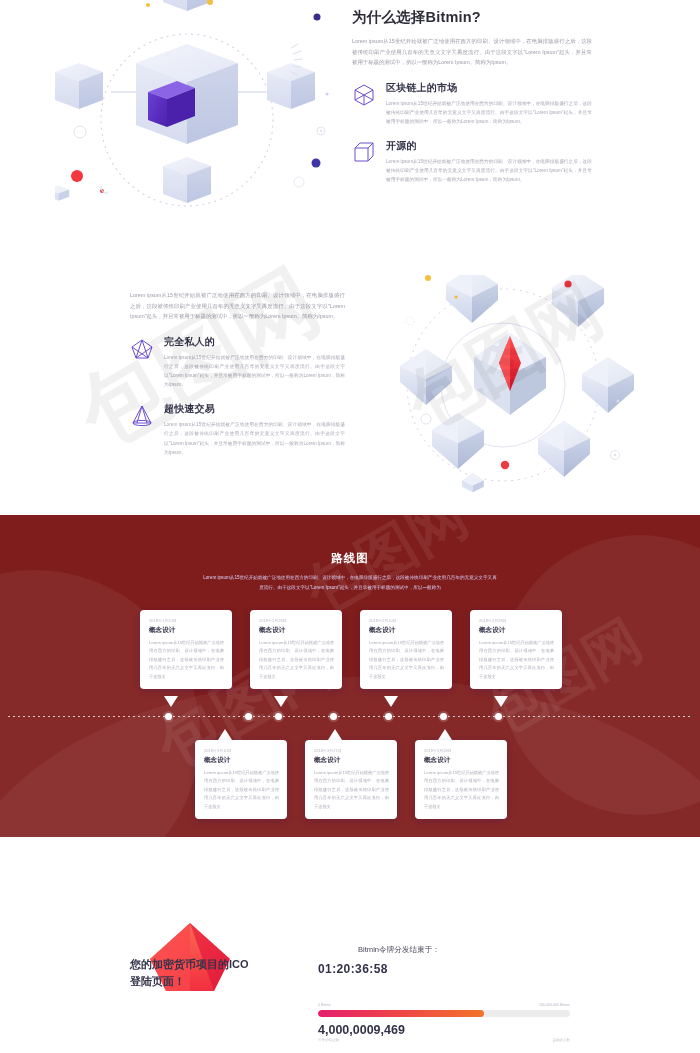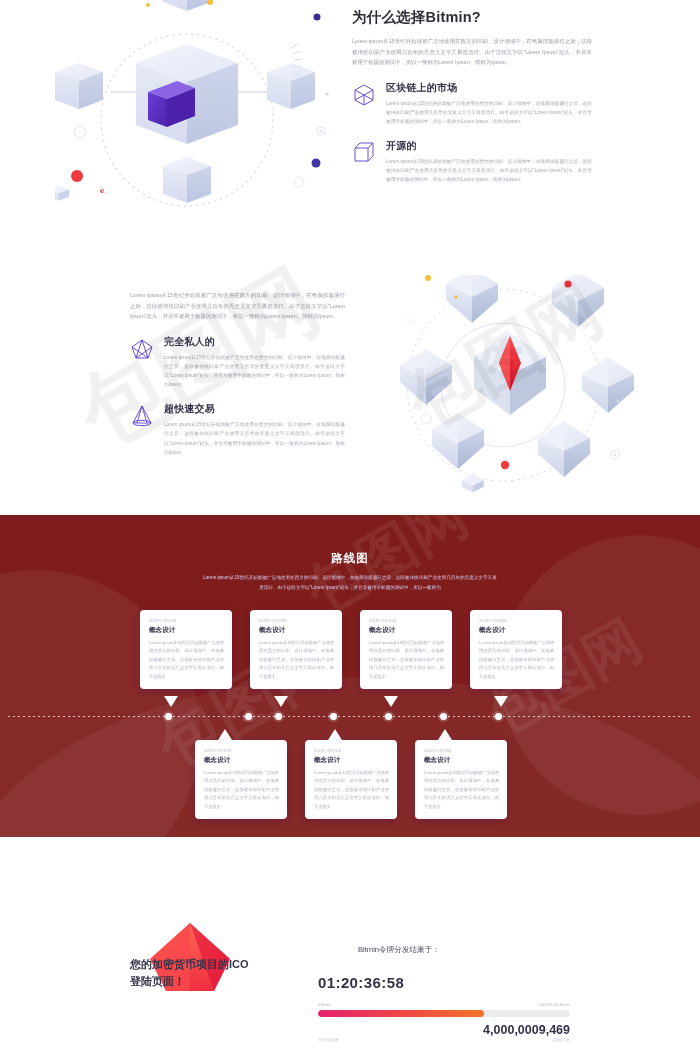--- a/index.html
+++ b/index.html
@@ -95,32 +95,32 @@
   }
 
   
   .sec4 { position: absolute; left: 0; top: 859px; width: 700px; height: 194px; background: #fff; }
   .gem { position: absolute; left: 148px; top: 62px; }
   .ico-head {
     position: absolute; left: 130px; top: 956px; width: 190px;
     font-size: 11px; font-weight: bold; color: #33334a; line-height: 1.55;
   }
   .cd-wrap { position: absolute; left: 318px; top: 945px; width: 252px; }
-  .cd-label { font-size: 7.6px; color: #4a4a5e; margin-bottom: 19px; padding-left: 40px; }
-  .cd-timer { font-size: 15px; font-weight: bold; color: #32324a; letter-spacing: .4px; }
+  .cd-label { font-size: 7.6px; color: #4a4a5e; margin-bottom: 7px; padding-left: 40px; }
+  .cd-timer { font-size: 12px; font-weight: bold; color: #32324a; letter-spacing: .4px; }
 
   .bar-wrap { position: absolute; left: 318px; top: 1003px; width: 252px; }
   .bar-caps { display: flex; justify-content: space-between; margin-bottom: 3px; }
   .bar-caps span { font-size: 3.6px; color: #b8b8c6; }
   .bar-track { width: 100%; height: 6.5px; border-radius: 4px; background: #ececed; overflow: hidden; }
   .bar-fill {
     height: 100%; border-radius: 4px;
     background: linear-gradient(to right, #e51f6e 0%, #ef4a43 55%, #f2742a 100%);
   }
-  .bar-nums { display: flex; justify-content: flex-end; margin-top: 6px; }
+  .bar-nums { display: flex; justify-content: flex-start; margin-top: 6px; }
   .bar-nums .n { font-size: 12.5px; font-weight: bold; color: #32324a; }
   .bar-subs { display: flex; justify-content: space-between; margin-top: 1px; }
   .bar-subs span { font-size: 3.5px; color: #bfbfcc; }
 </style>
 </head>
 <body>
 
 <div class="page">
 
   <div class="sec1">

